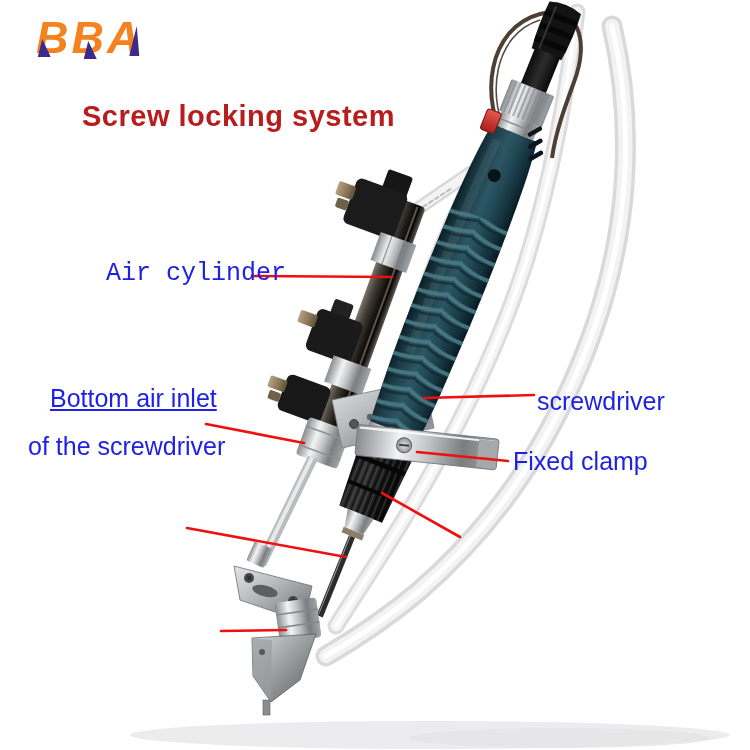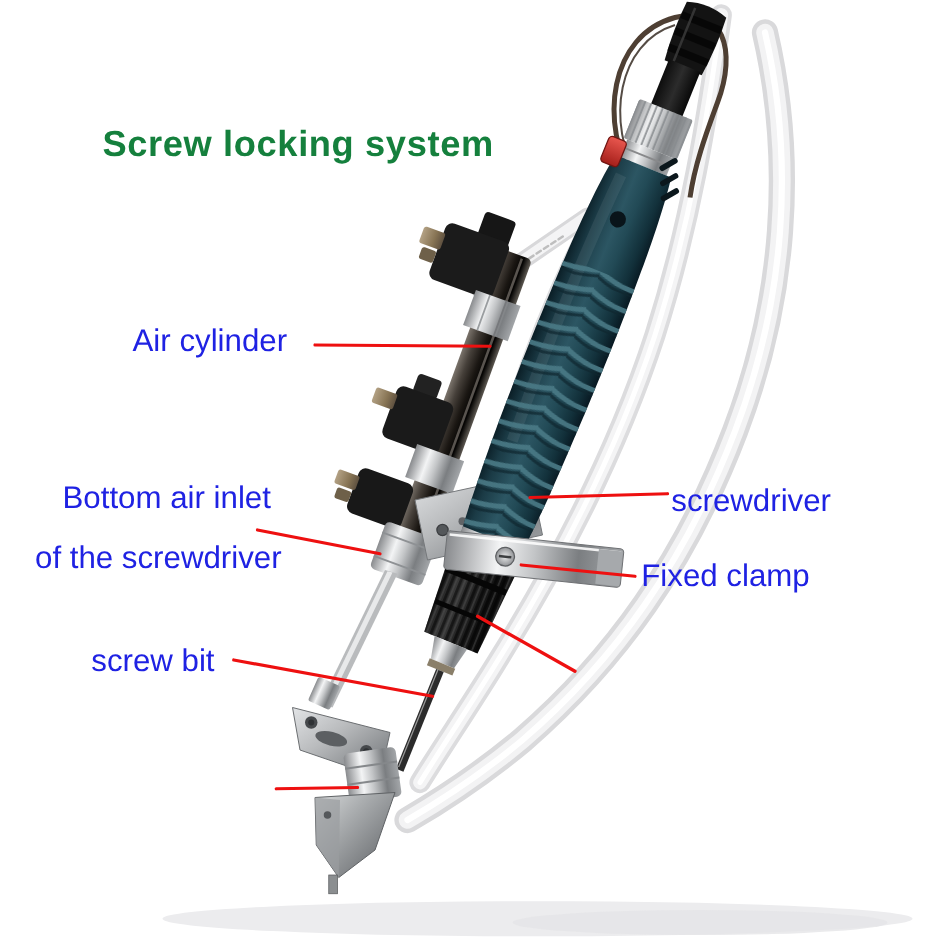--- a/index.html
+++ b/index.html
@@ -1,21 +1,21 @@
 <!DOCTYPE html>
 <html><head>
 <meta charset="utf-8">
 <style>
   html,body{margin:0;padding:0;background:#fff;}
   #stage{position:relative;width:750px;height:750px;background:#ffffff;overflow:hidden;
          font-family:"Liberation Sans",sans-serif;}
   #photo{position:absolute;left:0;top:0;}
   .lbl{position:absolute;color:#1f22e3;font-size:25px;line-height:1.1;white-space:nowrap;
        font-family:"Liberation Sans",sans-serif;}
-  #title{position:absolute;left:82px;top:100px;color:#15803d;font-size:29px;font-weight:700;
+  #title{position:absolute;left:82px;top:100px;color:#b91c1c;font-size:29px;font-weight:700;
          white-space:nowrap;letter-spacing:0.5px;}
   
   #logo{position:absolute;left:36px;top:12px;width:150px;height:56px;}
   .logo-text{position:absolute;left:0;top:0;font-size:45px;font-weight:700;font-style:italic;
              color:#f5821f;letter-spacing:3px;font-family:"Liberation Sans",sans-serif;}
   .logo-tri{position:absolute;width:0;height:0;border-bottom:18px solid #3a2b8c;
             border-right:13px solid transparent;transform:skewX(-14deg);}
   .tri-1{left:4px;top:27px;}
   .tri-2{left:50px;top:29px;}
   .tri-3{left:97px;top:14px;border-bottom-width:30px;border-right-width:10px;}
@@ -267,28 +267,33 @@
       <line x1="252" y1="276" x2="392" y2="277"></line>
       <line x1="206" y1="424" x2="304" y2="443"></line>
       <line x1="187" y1="528" x2="346" y2="557"></line>
       <line x1="221" y1="631" x2="286" y2="630"></line>
       <line x1="534" y1="395" x2="424" y2="398"></line>
       <line x1="508" y1="461" x2="417" y2="452"></line>
       <line x1="460" y1="537" x2="382" y2="493"></line>
     </g>
   </svg>
 
+  <div id="logo">
+    <span class="logo-text">BBA</span>
+    <span class="logo-tri tri-1"></span>
+    <span class="logo-tri tri-2"></span>
+    <span class="logo-tri tri-3"></span>
+  </div>
 
   <div id="title">Screw locking system</div>
 
-  <div class="lbl" style="left:106px;top:260px;">Air cylinder</div>
-
-  <div class="lbl" style="left:50px;top:385px;">Bottom air inlet</div>
+  <div class="lbl" style="left:106px;top:260px;font-family:Liberation Mono, monospace;">Air cylinder</div>
+
+  <div class="lbl" style="left:50px;top:385px;text-decoration:underline;">Bottom air inlet</div>
   <div class="lbl" style="left:28px;top:433px;text-align:center;">of the screwdriver</div>
 
-  <div class="lbl" style="left:73px;top:516px;">screw bit</div>
 
 
   <div class="lbl" style="left:537px;top:388px;">screwdriver</div>
 
   <div class="lbl" style="left:513px;top:448px;text-align:center;">Fixed clamp</div>
 
 </div>
 
 </body></html>

